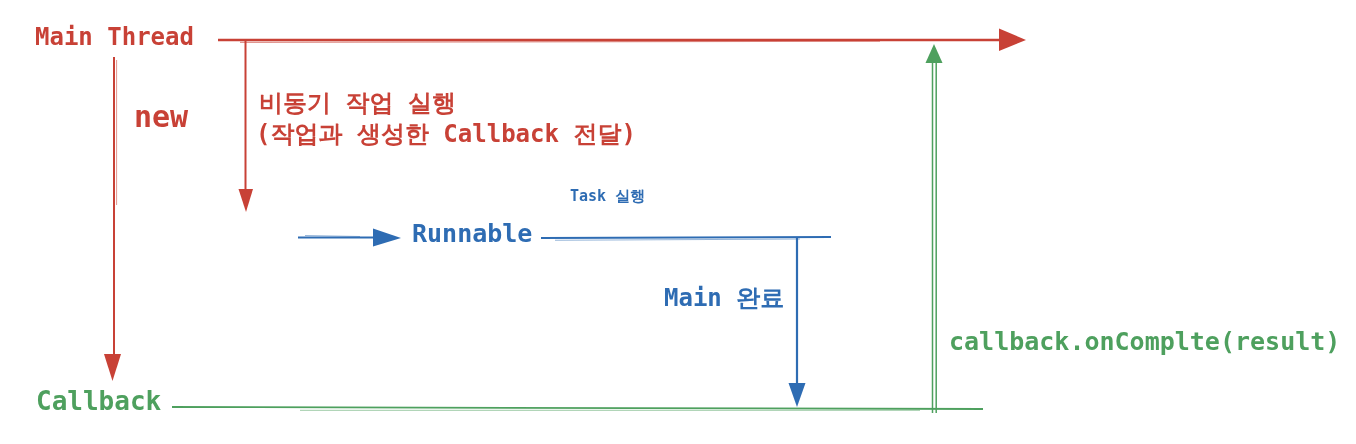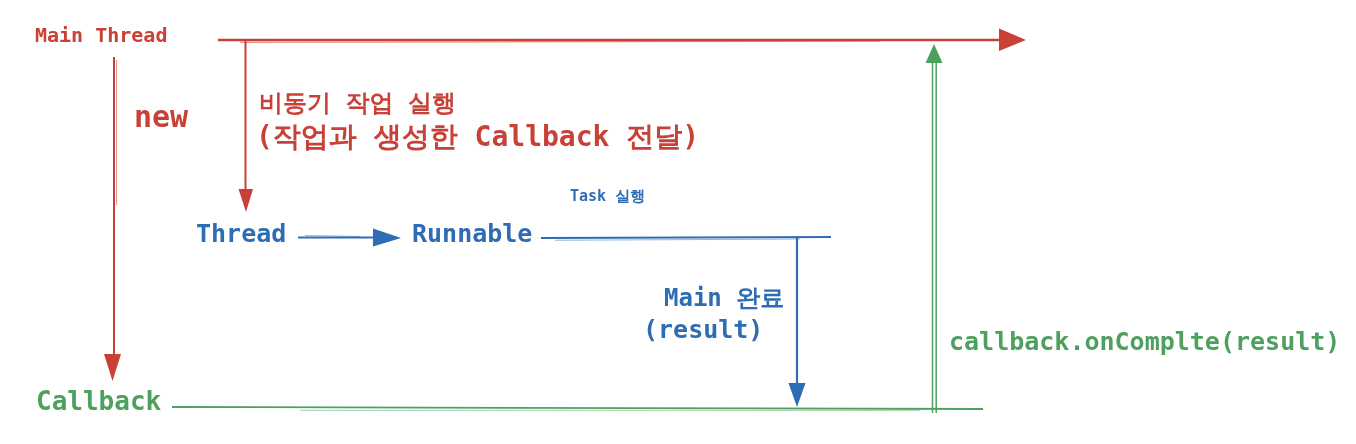--- a/index.html
+++ b/index.html
@@ -26,24 +26,24 @@
   .red{color:var(--c-red);}
   .blue{color:var(--c-blue);}
   .green{color:var(--c-green);}
   .stroke-red{stroke:var(--c-red);}
   .stroke-blue{stroke:var(--c-blue);}
   .stroke-green{stroke:var(--c-green);}
   .fill-red{fill:var(--c-red);}
   .fill-blue{fill:var(--c-blue);}
   .fill-green{fill:var(--c-green);}
 
-  #lbl-main-thread{left:35px;top:24px;font-size:20px;}
+  #lbl-main-thread{left:35px;top:24px;font-size:24px;}
   #lbl-new{left:134px;top:100px;font-size:30px;}
   #lbl-async1{left:259px;top:90px;font-size:24px;}
-  #lbl-async2{left:256px;top:121px;font-size:28px;}
+  #lbl-async2{left:256px;top:121px;font-size:24px;}
   #lbl-thread{left:196px;top:220px;font-size:25px;}
   #lbl-runnable{left:412px;top:220px;font-size:25px;}
   #lbl-task-run{left:570px;top:188px;font-size:15px;}
   #lbl-task-done{left:664px;top:285px;font-size:24px;}
   #lbl-task-result{left:643px;top:316px;font-size:25px;}
   #lbl-callback{left:36px;top:387px;font-size:26px;}
   #lbl-oncomplete{left:949px;top:328px;font-size:25px;}
 </style>
 </head>
 <body>
@@ -94,21 +94,19 @@
       <line x1="932.5" y1="413" x2="932.5" y2="62" class="stroke-green" stroke-width="1.5"></line>
       <line x1="936.2" y1="413" x2="936.2" y2="62" class="stroke-green" stroke-width="1.5"></line>
       <polygon points="925.5,63 942.5,63 934,44" class="fill-green"></polygon>
     </g>
   </svg>
 
   <span id="lbl-main-thread" class="lbl red">Main Thread</span>
   <span id="lbl-new" class="lbl red">new</span>
   <span id="lbl-async1" class="lbl red">비동기 작업 실행</span>
   <span id="lbl-async2" class="lbl red">(작업과 생성한 Callback 전달)</span>
-  <span id="lbl-thread" class="lbl blue">Thread</span>
   <span id="lbl-runnable" class="lbl blue">Runnable</span>
   <span id="lbl-task-run" class="lbl blue">Task 실행</span>
   <span id="lbl-task-done" class="lbl blue">Main 완료</span>
-  <span id="lbl-task-result" class="lbl blue">(result)</span>
   <span id="lbl-callback" class="lbl green">Callback</span>
   <span id="lbl-oncomplete" class="lbl green">callback.onComplte(result)</span>
 
 </div>
 
 </body></html>

